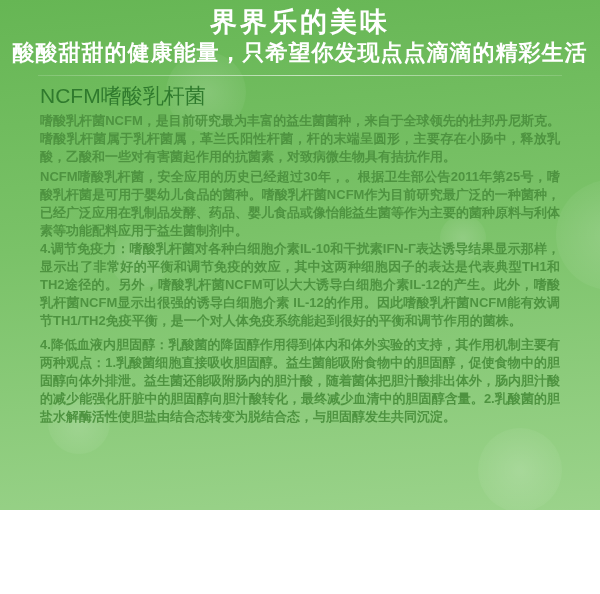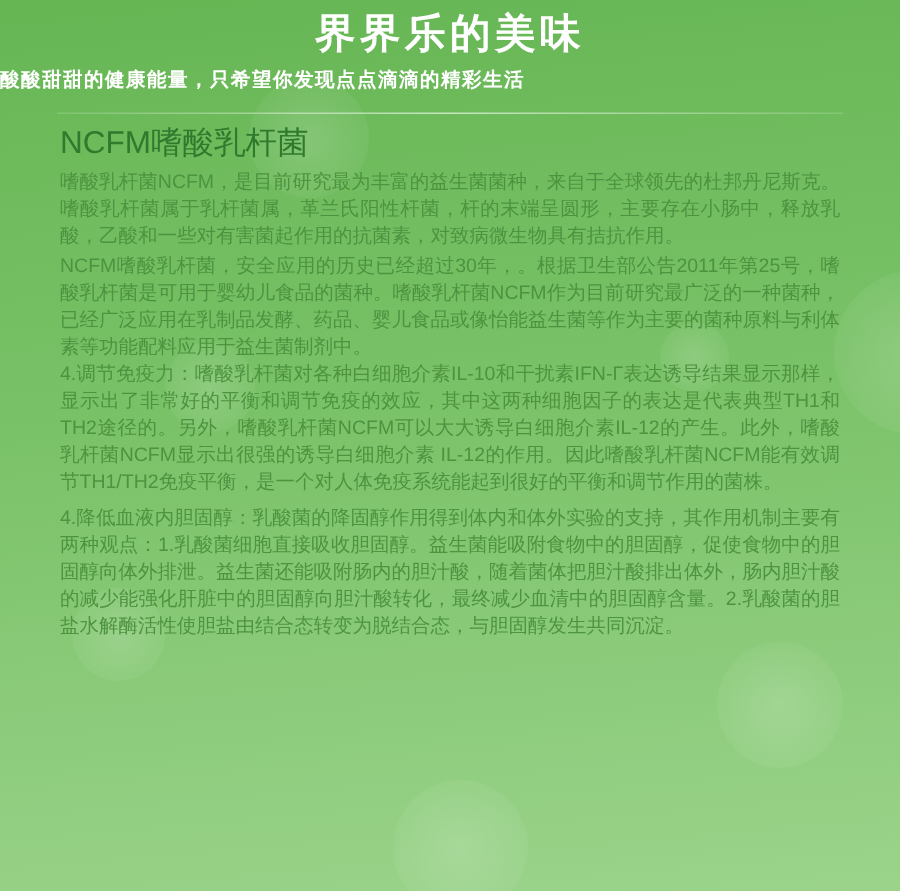--- a/index.html
+++ b/index.html
@@ -3,21 +3,21 @@
 <meta charset="utf-8">
 <style>
   html, body { margin: 0; padding: 0; }
   body {
     width: 600px; height: 594px;
     font-family: "Liberation Sans", sans-serif;
     overflow: hidden;
   }
   .page {
     position: relative;
-    width: 600px; height: 594px;
+    width: 600px; height: 510px;
     background: linear-gradient(175deg, #66b654 0%, #7ac268 45%, #9bd38b 100%);
     overflow: hidden;
   }
   .bubble {
     position: absolute;
     border-radius: 50%;
     background: radial-gradient(circle, rgba(255,255,255,0.16) 0%, rgba(255,255,255,0.06) 65%, rgba(255,255,255,0) 100%);
     pointer-events: none;
   }
   .b1 { left: 166px; top: 52px;  width: 80px;  height: 80px; }
@@ -33,23 +33,23 @@
   .page-title {
     margin: 0; padding-top: 6px;
     text-align: center;
     color: #ffffff;
     font-size: 27px; font-weight: bold;
     letter-spacing: 3px;
     line-height: 32px;
   }
   .page-subtitle {
     margin: 4px 0 0 0;
-    text-align: left;
+    text-align: center;
     color: #ffffff;
-    font-size: 13px; font-weight: bold;
+    font-size: 22px; font-weight: bold;
     letter-spacing: 1px;
     line-height: 21px;
   }
   .divider {
     height: 1px;
     margin: 12px 38px 0 38px;
     background: linear-gradient(90deg, rgba(255,255,255,0.15), rgba(255,255,255,0.62) 50%, rgba(255,255,255,0.15));
   }
 
   .section { padding: 0 40px; }
@@ -61,20 +61,21 @@
   }
   .section-intro .section-heading  { margin: 8px 0 4px 0; }
   .section-health .section-heading { margin: 10px 0 5px 0; }
 
   .body-p {
     margin: 0;
     color: #4e9340;
     font-size: 13px;
     line-height: 18px;
     text-align: justify;
+    font-weight: bold;
   }
   .p-gap-small { margin-bottom: 2px; }
   .p-gap       { margin-bottom: 6px; }
 </style>
 </head>
 <body>
 
 <div class="page">
   <div class="bubble b1"></div>
   <div class="bubble b2"></div>

